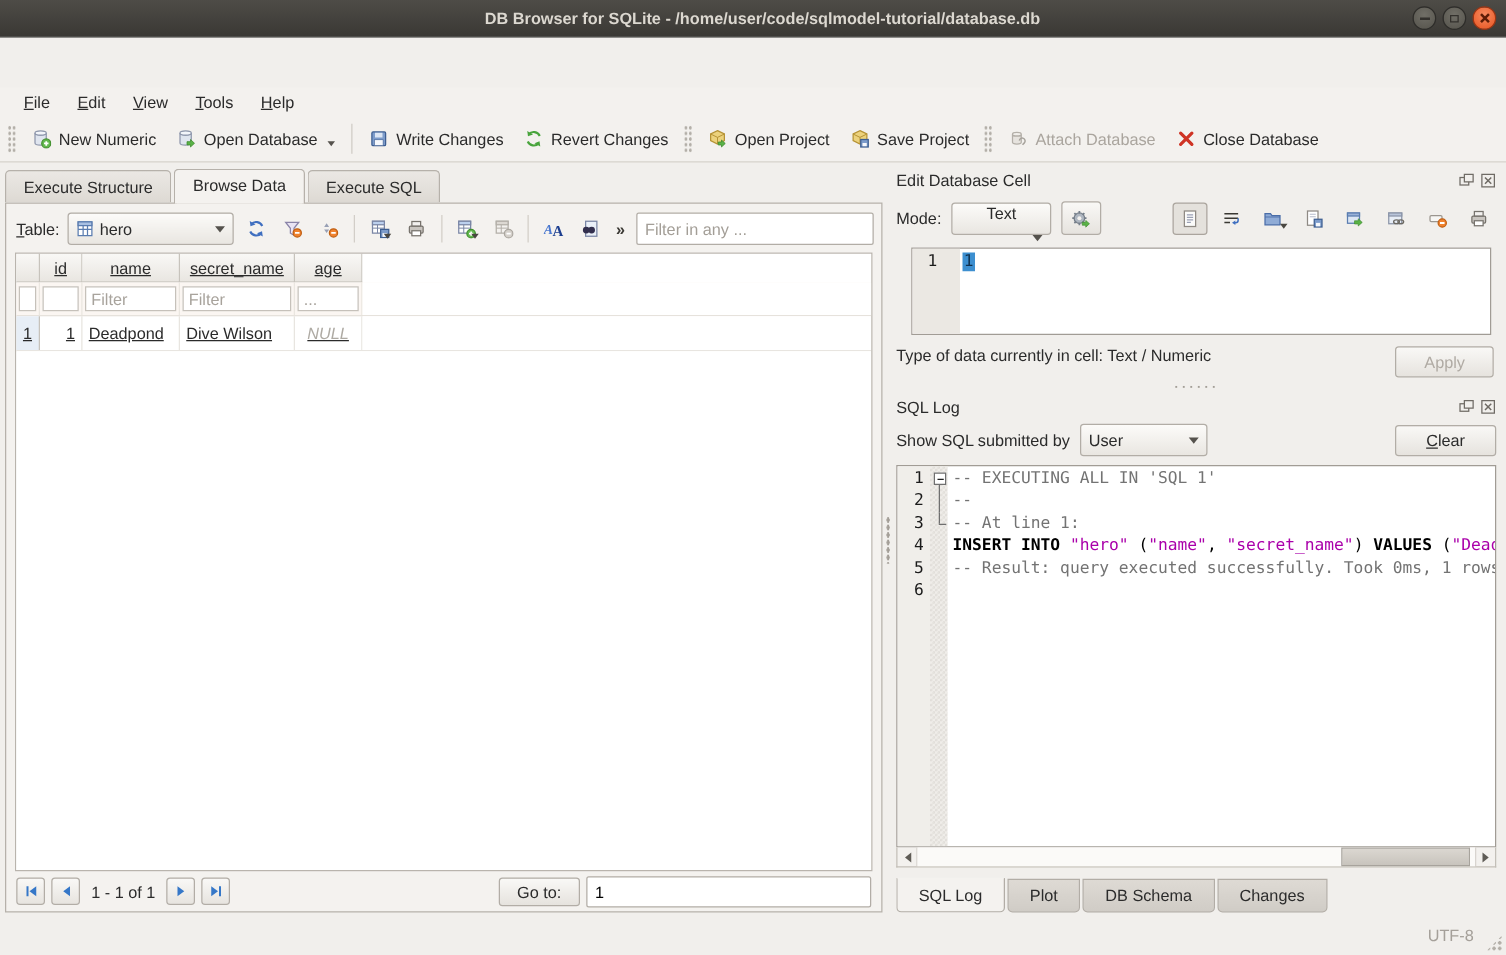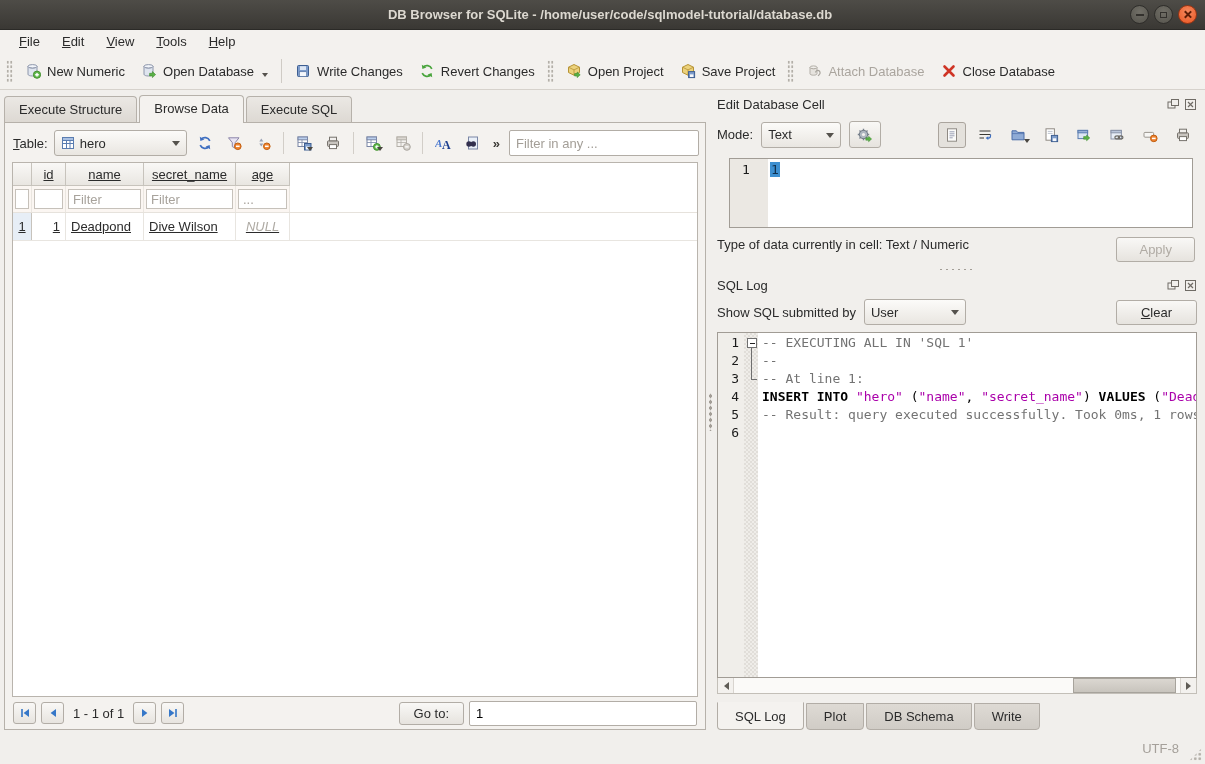--- a/index.html
+++ b/index.html
@@ -13,21 +13,21 @@
   .winbtns { display:flex; gap:5px; margin-right:8px; }
   .wbtn { width:19px; height:19px; border-radius:50%; display:flex; align-items:center; justify-content:center; background:radial-gradient(circle at 50% 35%, #716f67, #55534c); border:1px solid #2e2d2a; }
   .wbtn.close { background:radial-gradient(circle at 50% 35%, #f68a60, #e85420); border:1px solid #9a3514; }
   .glyph-min { width:8px; height:2px; background:#33312d; }
   .glyph-max { width:7px; height:6px; border:1.5px solid #33312d; }
   .glyph-x { position:relative; width:9px; height:9px; }
   .glyph-x::before,.glyph-x::after { content:""; position:absolute; left:4px; top:0; width:1.8px; height:9px; background:#5e1d07; }
   .glyph-x::before { transform:rotate(45deg);} .glyph-x::after { transform:rotate(-45deg);}
 
   
-  .menubar { height:23px; flex:0 0 23px; background:#f3f1ee; display:flex; align-items:center; padding-left:8px; }
+  .menubar { height:23px; flex:0 0 23px; background:#f3f1ee; display:flex; align-items:center; padding-left:8px;margin-top:40px; }
   .menu-item { display:block; padding:3px 11px; cursor:default; }
   .menu-item::first-letter { text-decoration:underline; }
 
   
   .toolbar { height:37px; flex:0 0 37px; background:#f3f1ee; border-bottom:1px solid #d6d2cc; display:flex; align-items:center; padding:0 2px; }
   .thandle { width:7px; height:22px; margin:0 4px; background-image:radial-gradient(#b3afa8 1px, transparent 1.2px); background-size:3.5px 4.5px; }
   .tsep { width:1px; height:24px; background:#cfcbc5; margin:0 5px; }
   .tbtn { display:flex; align-items:center; gap:6px; padding:5px 8px; border-radius:3px; white-space:nowrap; position:relative; }
   .tbtn.disabled { color:#aaa59e; }
   .icon16 { width:16px; height:16px; flex:0 0 16px; }
@@ -90,21 +90,21 @@
   .vdots { width:3px; height:38px; background-image:radial-gradient(#a39e97 1.1px, transparent 1.3px); background-size:3px 6px; }
 
   
   .right-panel { flex:1; display:flex; flex-direction:column; padding:5px 8px 3px 2px; min-width:0; min-height:0; }
   .dock-header { display:flex; align-items:center; height:18px; }
   .dock-title { flex:1; }
   .dock-icons { display:flex; gap:4px; }
   .dock-ic { width:13px; height:13px; }
 
   .mode-row { display:flex; align-items:center; gap:8px; margin-top:8px; }
-  .select-text { width:80px; }
+  .select-text { width:80px;flex-direction:column; }
   .gbtn { width:32px; height:27px; border:1px solid #b2ada6; border-radius:3px; background:linear-gradient(#f9f8f6,#e6e3de); display:flex; align-items:center; justify-content:center; }
   .cell-icons { display:flex; align-items:center; gap:5px; margin-left:auto; }
   .ibtn.pressed { border:1px solid #aaa49d; background:#e4e1dc; }
 
   .cell-editor { margin:10px 4px 0 12px; height:70px; border:1px solid #a19c95; background:#fff; display:flex; font-family:"DejaVu Sans Mono",monospace; font-size:13px; line-height:17px; }
   .ce-gutter { width:38px; flex:0 0 38px; background:#ebe8e3; padding:2px 0 0 12px; color:#1b1b1b; }
   .ce-content { flex:1; padding:2px 2px; }
   .sel { background:#3d8fd0; color:#10304e; padding:0 1px; }
 
   .cellinfo-row { display:flex; margin-top:9px; }
@@ -599,21 +599,21 @@
           </div>
         <div class="sb-arrow sb-right">
             <div class="tri-r"></div>
           </div>
       </div>
 
       <div class="bottom-tabs">
         <div class="btab active">SQL Log</div>
         <div class="btab">Plot</div>
         <div class="btab">DB Schema</div>
-        <div class="btab">Write</div>
+        <div class="btab">Changes</div>
       </div>
 
     </div>
   </div>
 
   <div class="statusbar">
     <span>UTF-8</span>
     <div class="resize-grip"></div>
   </div>
 

